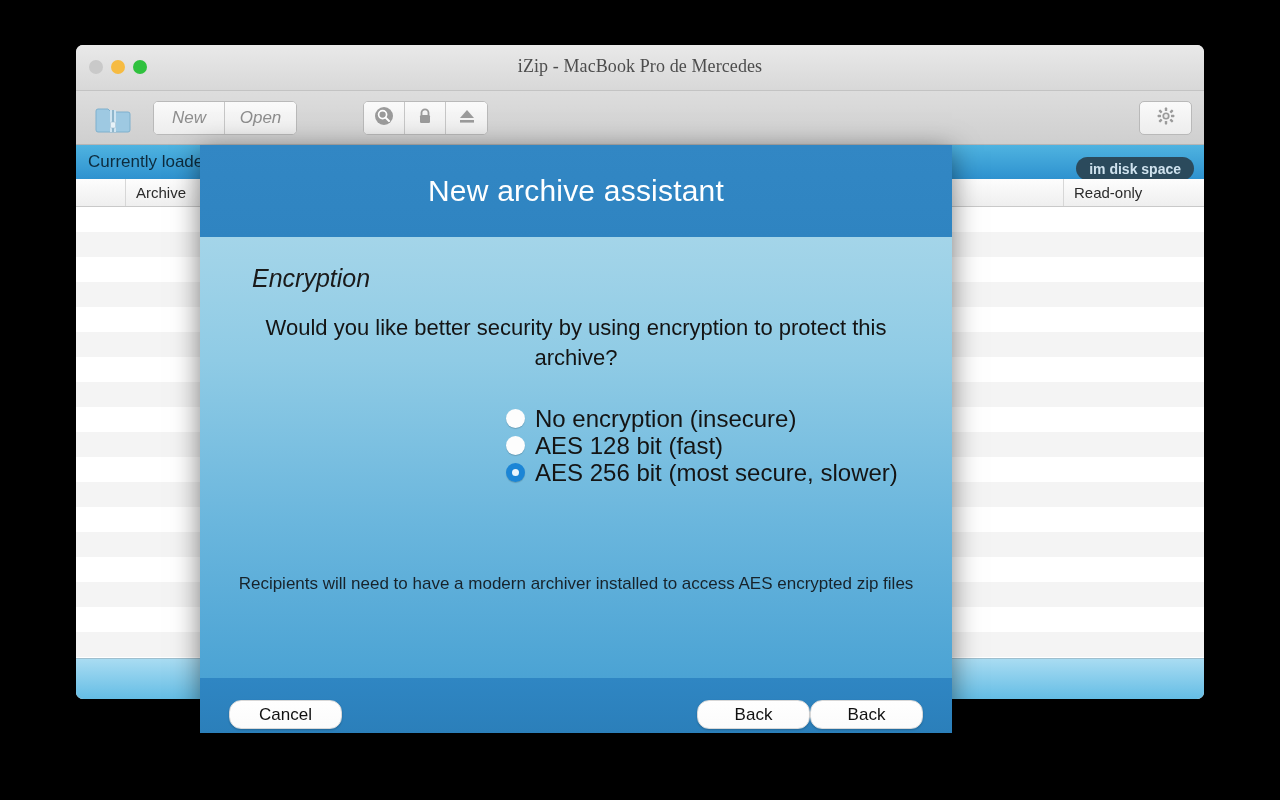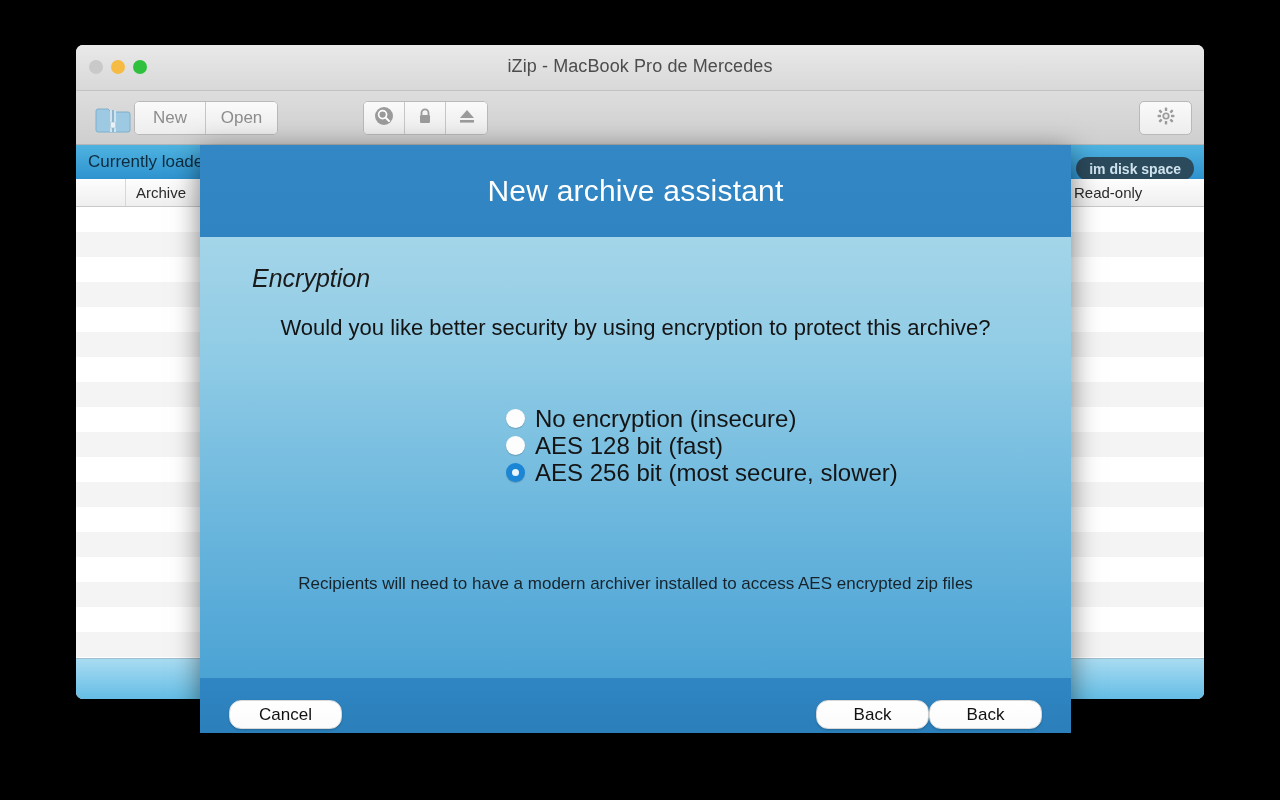--- a/index.html
+++ b/index.html
@@ -53,20 +53,21 @@
   .dot.close { background: #c9c9c9; }
   .dot.min   { background: #f6bb42; }
   .dot.max   { background: #2fc13e; }
   .win-title {
     position: absolute;
     left: 0; right: 0; top: 11px;
     text-align: center;
     font-size: 18px;
     color: #4d4d4d;
     letter-spacing: 0.1px;
+    font-family: Liberation Serif, serif;
   }
 
   .toolbar {
     position: relative;
     height: 53px;
     background: linear-gradient(to bottom, #dddddd 0%, #cfcfcf 100%);
     border-bottom: 1px solid #b5b5b5;
   }
   .zip-folder-icon {
     position: absolute;
@@ -78,21 +79,21 @@
   .seg-group {
     position: absolute;
     top: 10px;
     display: flex;
     border: 1px solid #b9b9b9;
     border-radius: 5px;
     overflow: hidden;
     background: #f2f2f2;
     box-shadow: 0 1px 0 rgba(255,255,255,0.8) inset;
   }
-  .seg-group.main { left: 58px; }
+  .seg-group.main { left: 77px; font-style: italic; }
   .seg-group.icons { left: 287px; }
   .seg-btn {
     height: 32px;
     min-width: 71px;
     display: flex;
     align-items: center;
     justify-content: center;
     font-size: 17px;
     color: #8d8d8d;
     background: linear-gradient(to bottom, #fafafa 0%, #ededed 100%);
@@ -186,21 +187,21 @@
     height: 40px;
     background: linear-gradient(to bottom, #a9dcf2 0%, #64bde5 100%);
     border-top: 1px solid #9fbfce;
   }
 
   
   .dialog {
     position: absolute;
     left: 200px;
     top: 145px;
-    width: 871px;
+    width: 752px;
     height: 588px;
     box-shadow: 0 6px 26px rgba(0,0,0,0.5);
     overflow: hidden;
   }
   .dlg-header {
     height: 92px;
     background: linear-gradient(to bottom, #3287c4 0%, #2f84c1 100%);
     display: flex;
     align-items: center;
     justify-content: center;

